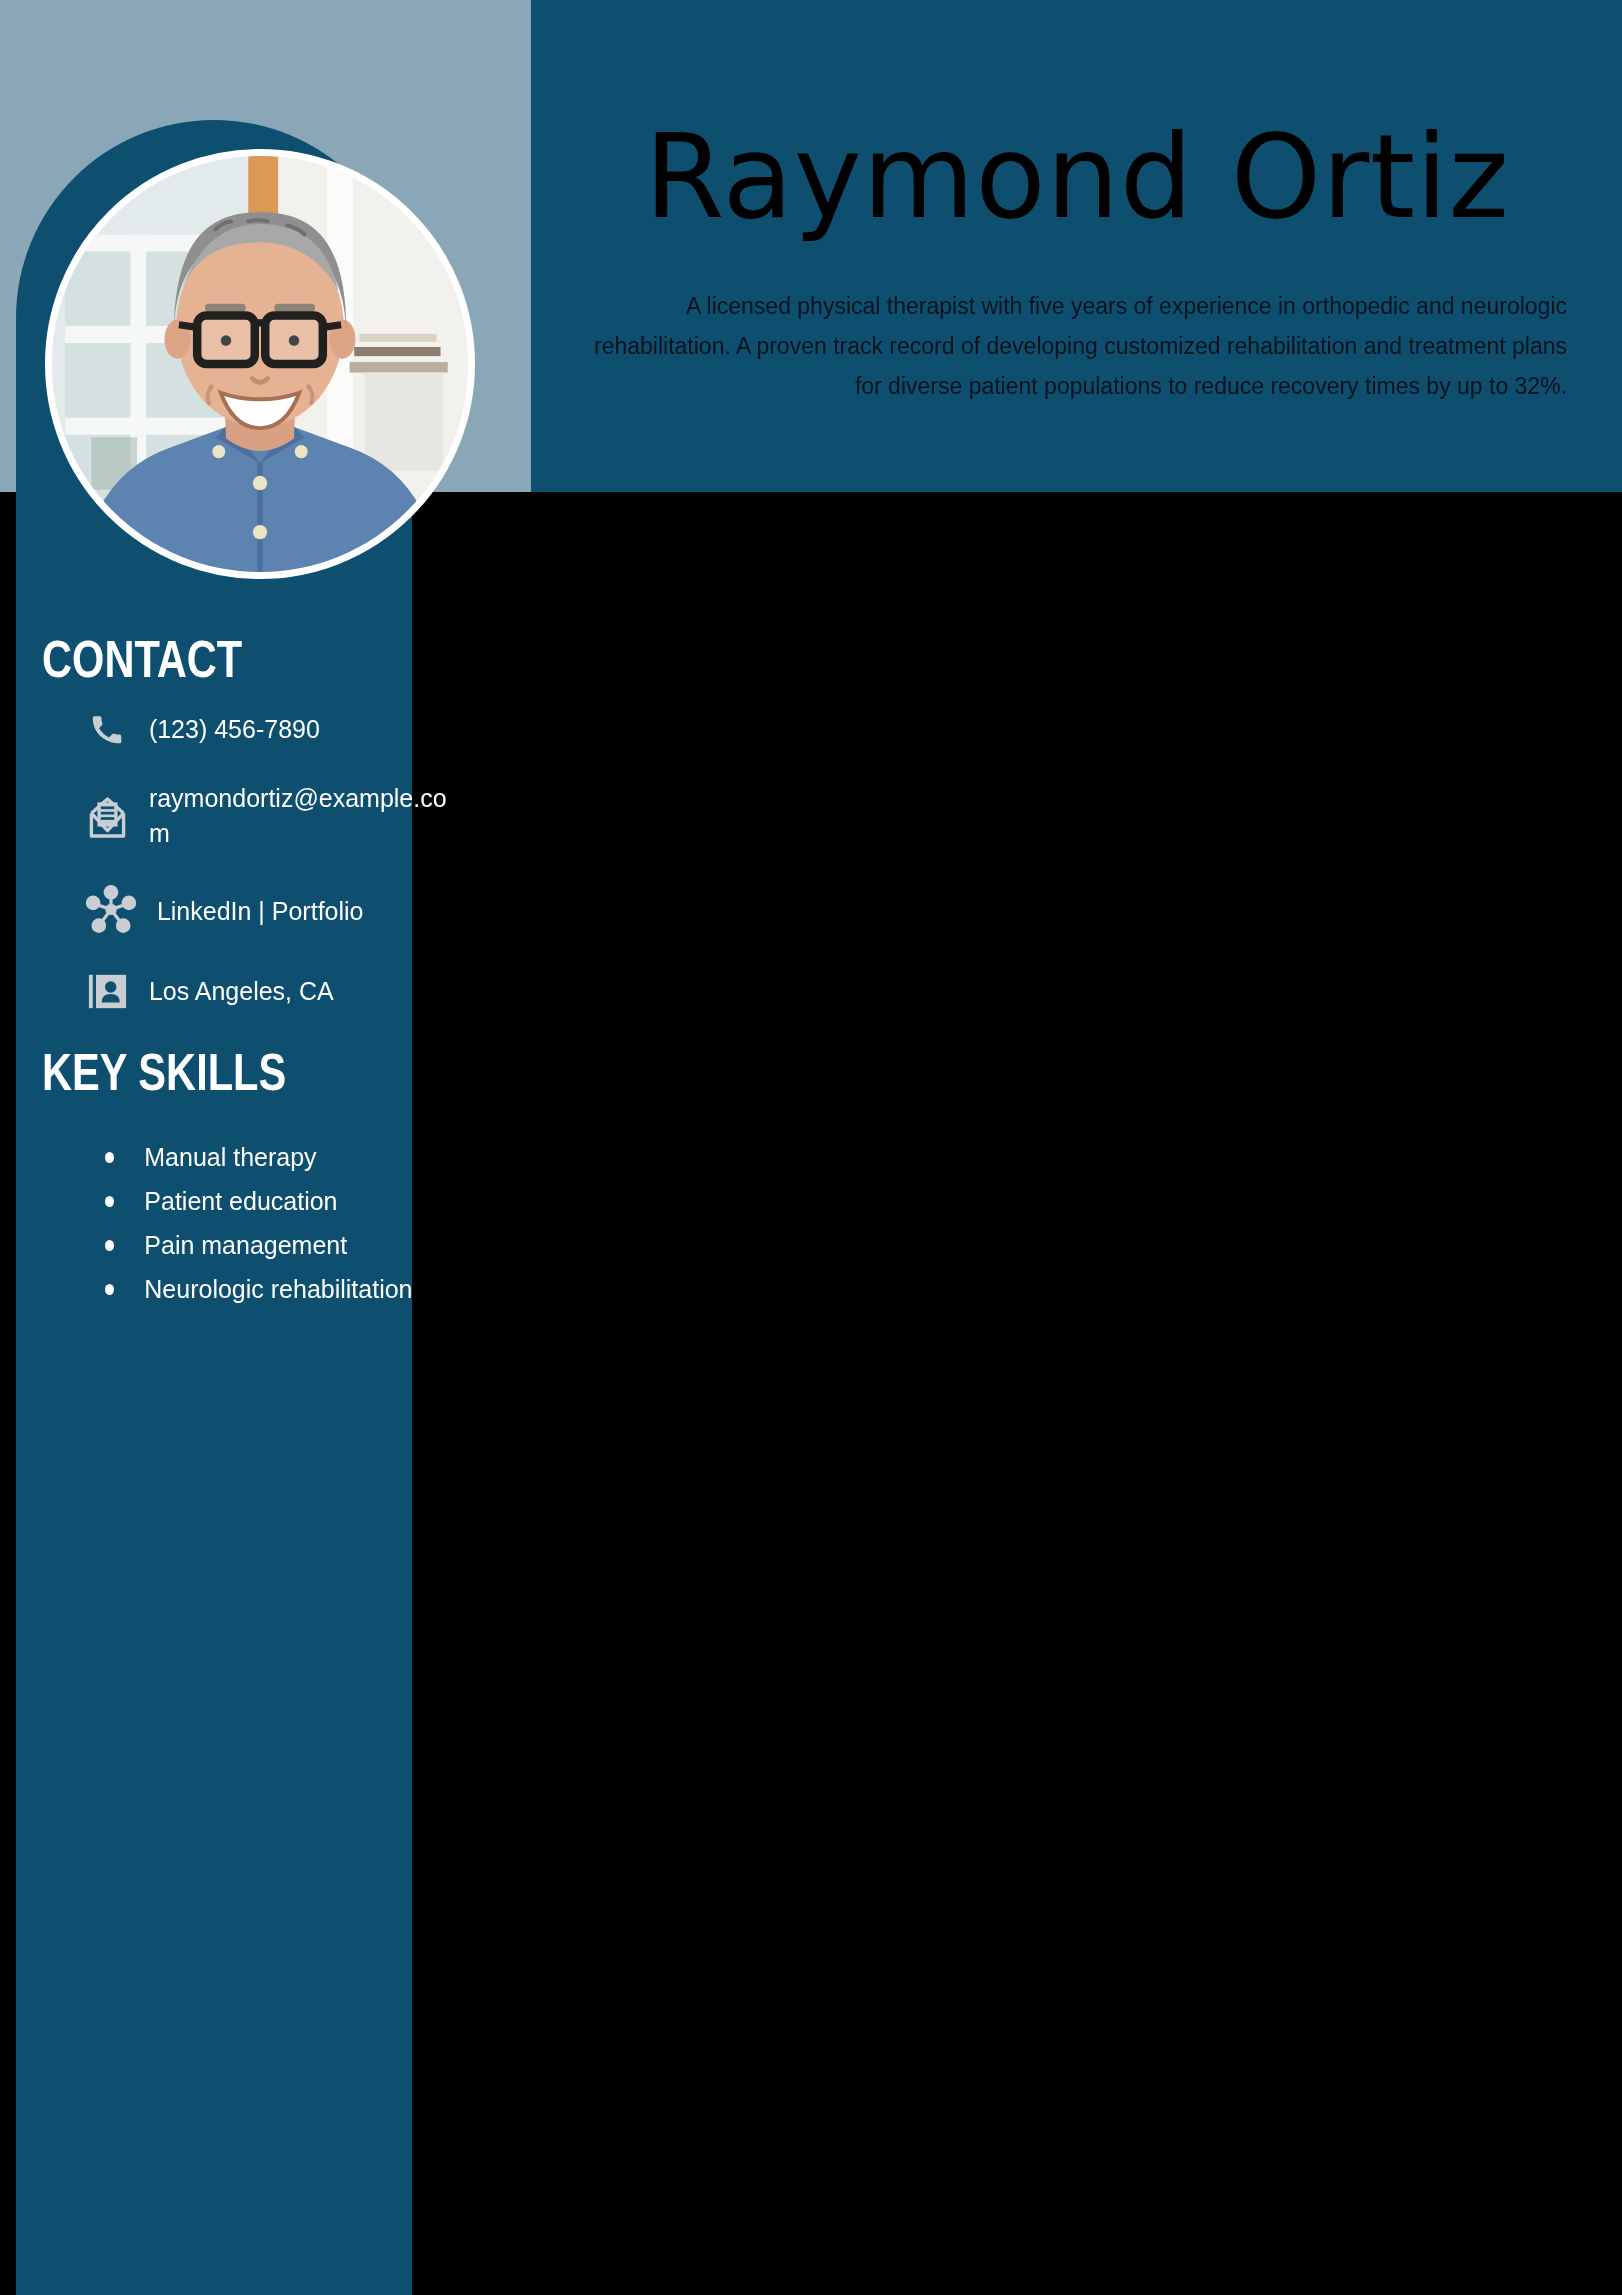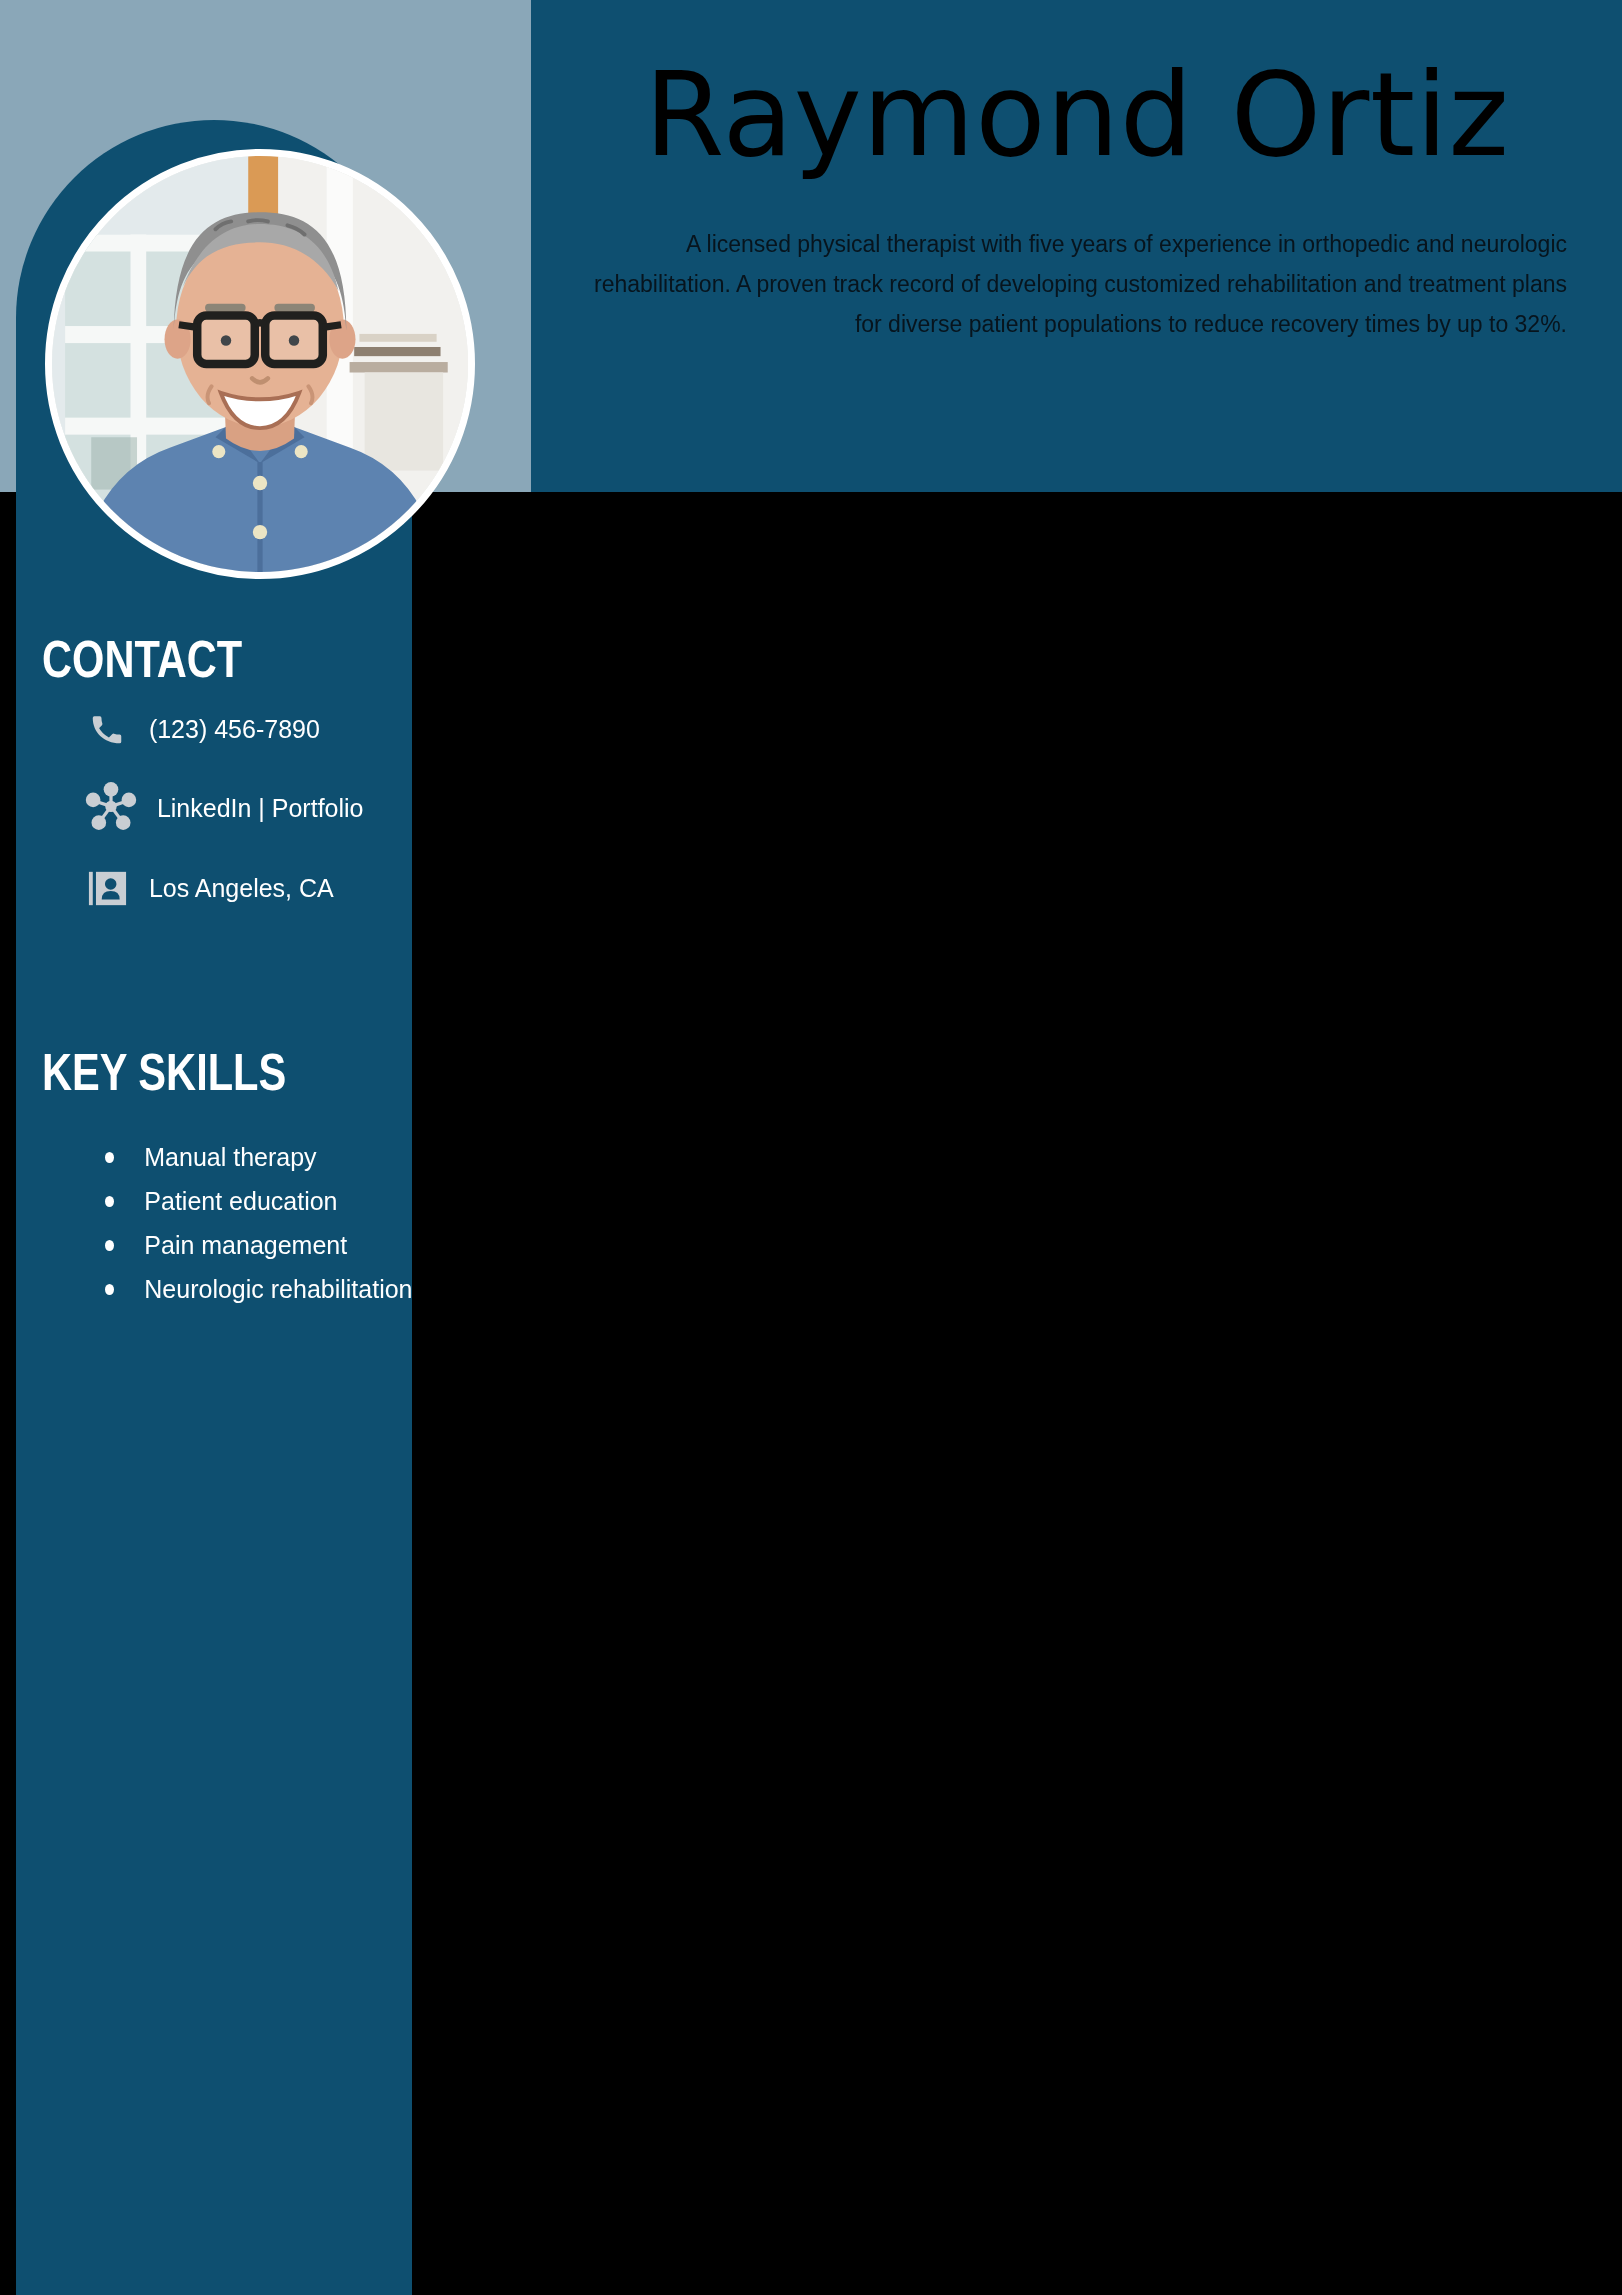--- a/index.html
+++ b/index.html
@@ -5,21 +5,21 @@
   html,body{margin:0;padding:0;background:#000;}
   .page{
     position:relative;width:1623px;height:2295px;background:#000;
     overflow:hidden;font-family:"Liberation Sans",sans-serif;
   }
   
   .band{position:absolute;left:0;top:0;width:531px;height:492px;background:#8AA7B8;}
   
   .header{position:absolute;left:531px;top:0;width:1092px;height:492px;background:#0E4F70;}
   .header h1{
-    margin:0;padding-top:58px;text-align:center;
+    margin:0;padding-top:120px;text-align:center;
     font-family:"DejaVu Sans",sans-serif;font-weight:400;
     font-size:115px;line-height:1;color:#000;letter-spacing:0.7px;
   }
   .summary{
     margin:51px auto 12px;max-width:980px;text-align:right;
     font-size:23px;line-height:40px;color:#07141d;
   }
   
   .sidebar{
     position:absolute;left:16.3px;top:120px;width:396px;height:2176px;
@@ -143,20 +143,34 @@
 
       <div class="c-row">
         <span class="ic">
           <svg width="38" height="38" viewBox="0 0 24 24">
             <path fill="#C9CED3" d="M6.62 10.79a15.05 15.05 0 0 0 6.59 6.59l2.2-2.2a1 1 0 0 1 1.01-.24c1.12.37 2.33.57 3.58.57a1 1 0 0 1 1 1V20a1 1 0 0 1-1 1C10.07 21 3 13.93 3 5a1 1 0 0 1 1-1h3.5a1 1 0 0 1 1 1c0 1.25.2 2.46.57 3.58a1 1 0 0 1-.25 1.01l-2.2 2.2z"></path>
           </svg>
         </span>
         <span class="txt">(123) 456-7890</span>
       </div>
 
+      <div class="c-row">
+        <span class="ic">
+          <svg width="43" height="47" viewBox="0 0 64 70">
+            <path d="M8 30 L32 9 L56 30" fill="none" stroke="#C9CED3" stroke-width="5" stroke-linejoin="round"></path>
+            <rect x="17" y="14" width="30" height="36" fill="#C9CED3"></rect>
+            <rect x="22" y="20" width="20" height="4" fill="#0E4F70"></rect>
+            <rect x="22" y="28" width="20" height="4" fill="#0E4F70"></rect>
+            <rect x="22" y="36" width="20" height="4" fill="#0E4F70"></rect>
+            <path d="M8 30 V64 H56 V30" fill="none" stroke="#C9CED3" stroke-width="5" stroke-linejoin="round"></path>
+            <path d="M9 31 L32 56 L55 31" fill="none" stroke="#C9CED3" stroke-width="5" stroke-linejoin="round"></path>
+          </svg>
+        </span>
+        <span class="txt email">raymondortiz@example.com</span>
+      </div>
 
       <div class="c-row">
         <span class="ic">
           <svg width="52" height="54" viewBox="0 0 64 64">
             <g stroke="#C9CED3" stroke-width="4">
               <line x1="32" y1="30" x2="32" y2="10"></line>
               <line x1="32" y1="30" x2="11" y2="23"></line>
               <line x1="32" y1="30" x2="53" y2="23"></line>
               <line x1="32" y1="30" x2="18" y2="49"></line>
               <line x1="32" y1="30" x2="46" y2="49"></line>

